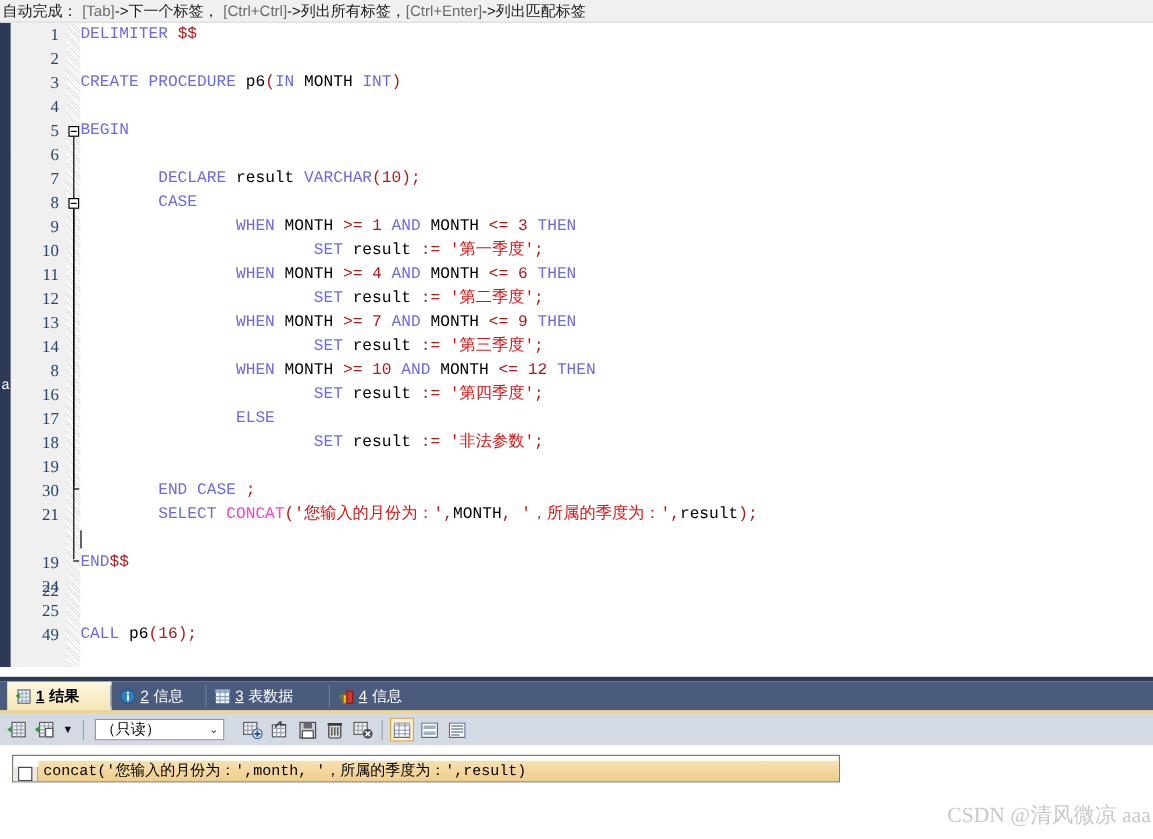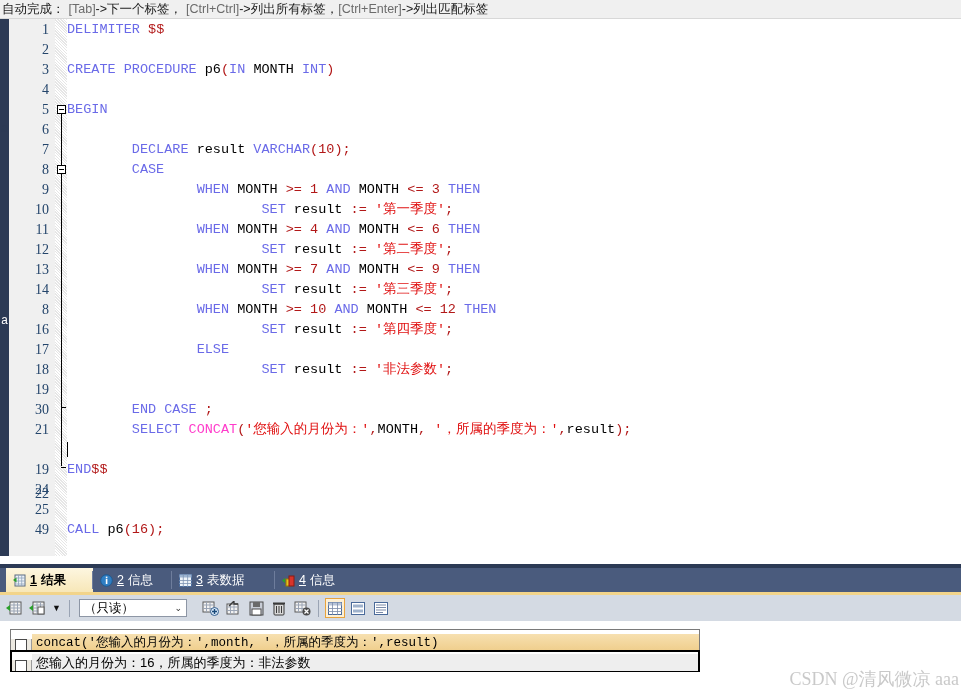--- a/index.html
+++ b/index.html
@@ -448,22 +448,16 @@
   </div>
 </div>
 
 <div id="resultgrid">
     <div class="grow header">
       <div class="gcheck">
         <span class="box"></span>
       </div>
       <div class="gcell">concat('您输入的月份为：',month, '，所属的季度为：',result)</div>
     </div>
-    <div class="grow selected">
-      <div class="gcheck">
-        <span class="box"></span>
-      </div>
-      <div class="gcell">您输入的月份为：16，所属的季度为：非法参数</div>
-    </div>
   </div>
 
 <div id="bottomfill"></div>
 <div id="watermark">CSDN @清风微凉 aaa</div>
 
 </body></html>

